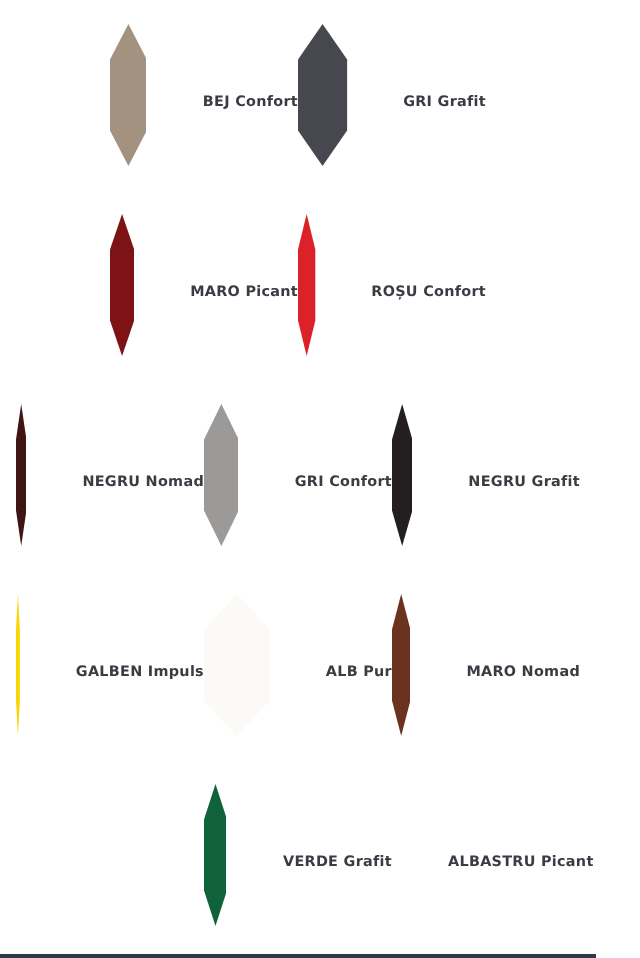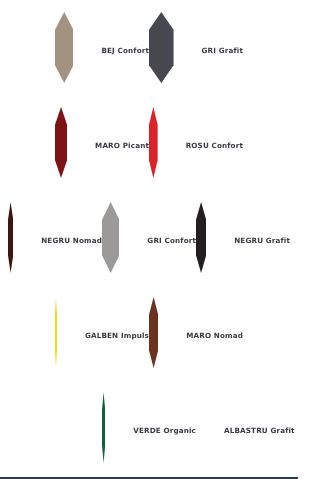--- a/index.html
+++ b/index.html
@@ -112,30 +112,34 @@
           <div class="hexagon" style="background: rgb(35, 31, 32);"></div>
           <div class="swatch-label">NEGRU Grafit</div>
         </div>
       </div>
       <div class="swatch-row">
         <div class="swatch-cell">
           <div class="hexagon" style="background: rgb(251, 212, 4);"></div>
           <div class="swatch-label">GALBEN Impuls</div>
         </div>
         <div class="swatch-cell">
+          <div class="hexagon" style="background: rgb(251, 250, 247);"></div>
+          <div class="swatch-label">ALB Pur</div>
+        </div>
+        <div class="swatch-cell">
           <div class="hexagon" style="background: rgb(107, 50, 32);"></div>
           <div class="swatch-label">MARO Nomad</div>
         </div>
       </div>
       <div class="swatch-row row-last">
         <div class="swatch-cell empty"></div>
         <div class="swatch-cell">
           <div class="hexagon" style="background: rgb(16, 98, 58);"></div>
-          <div class="swatch-label">VERDE Organic</div>
+          <div class="swatch-label">VERDE Grafit</div>
         </div>
         <div class="swatch-cell">
           <div class="hexagon" style="background: rgb(20, 44, 68);"></div>
-          <div class="swatch-label">ALBASTRU Grafit</div>
+          <div class="swatch-label">ALBASTRU Picant</div>
         </div>
       </div>
     </div>
   <div class="bottom-rule"></div>
 </div>
 
 </body></html>

